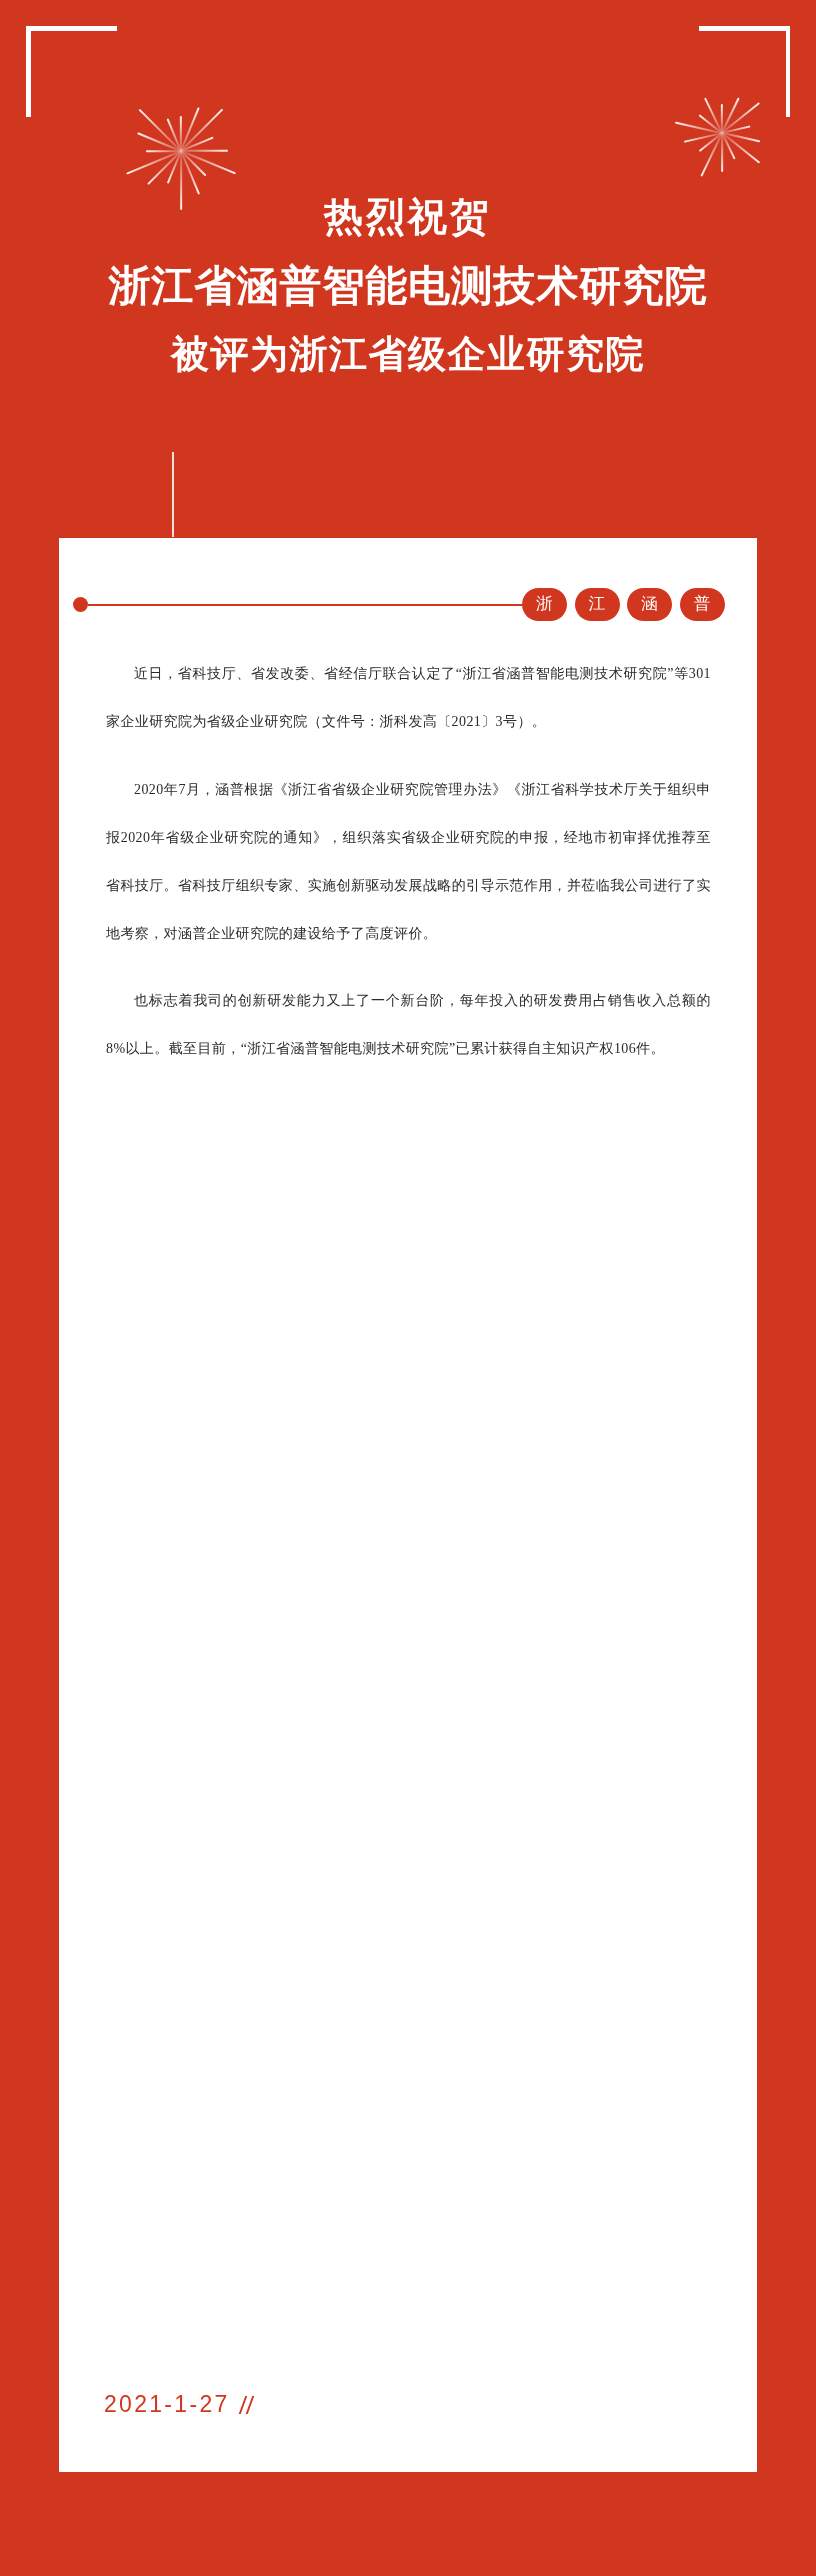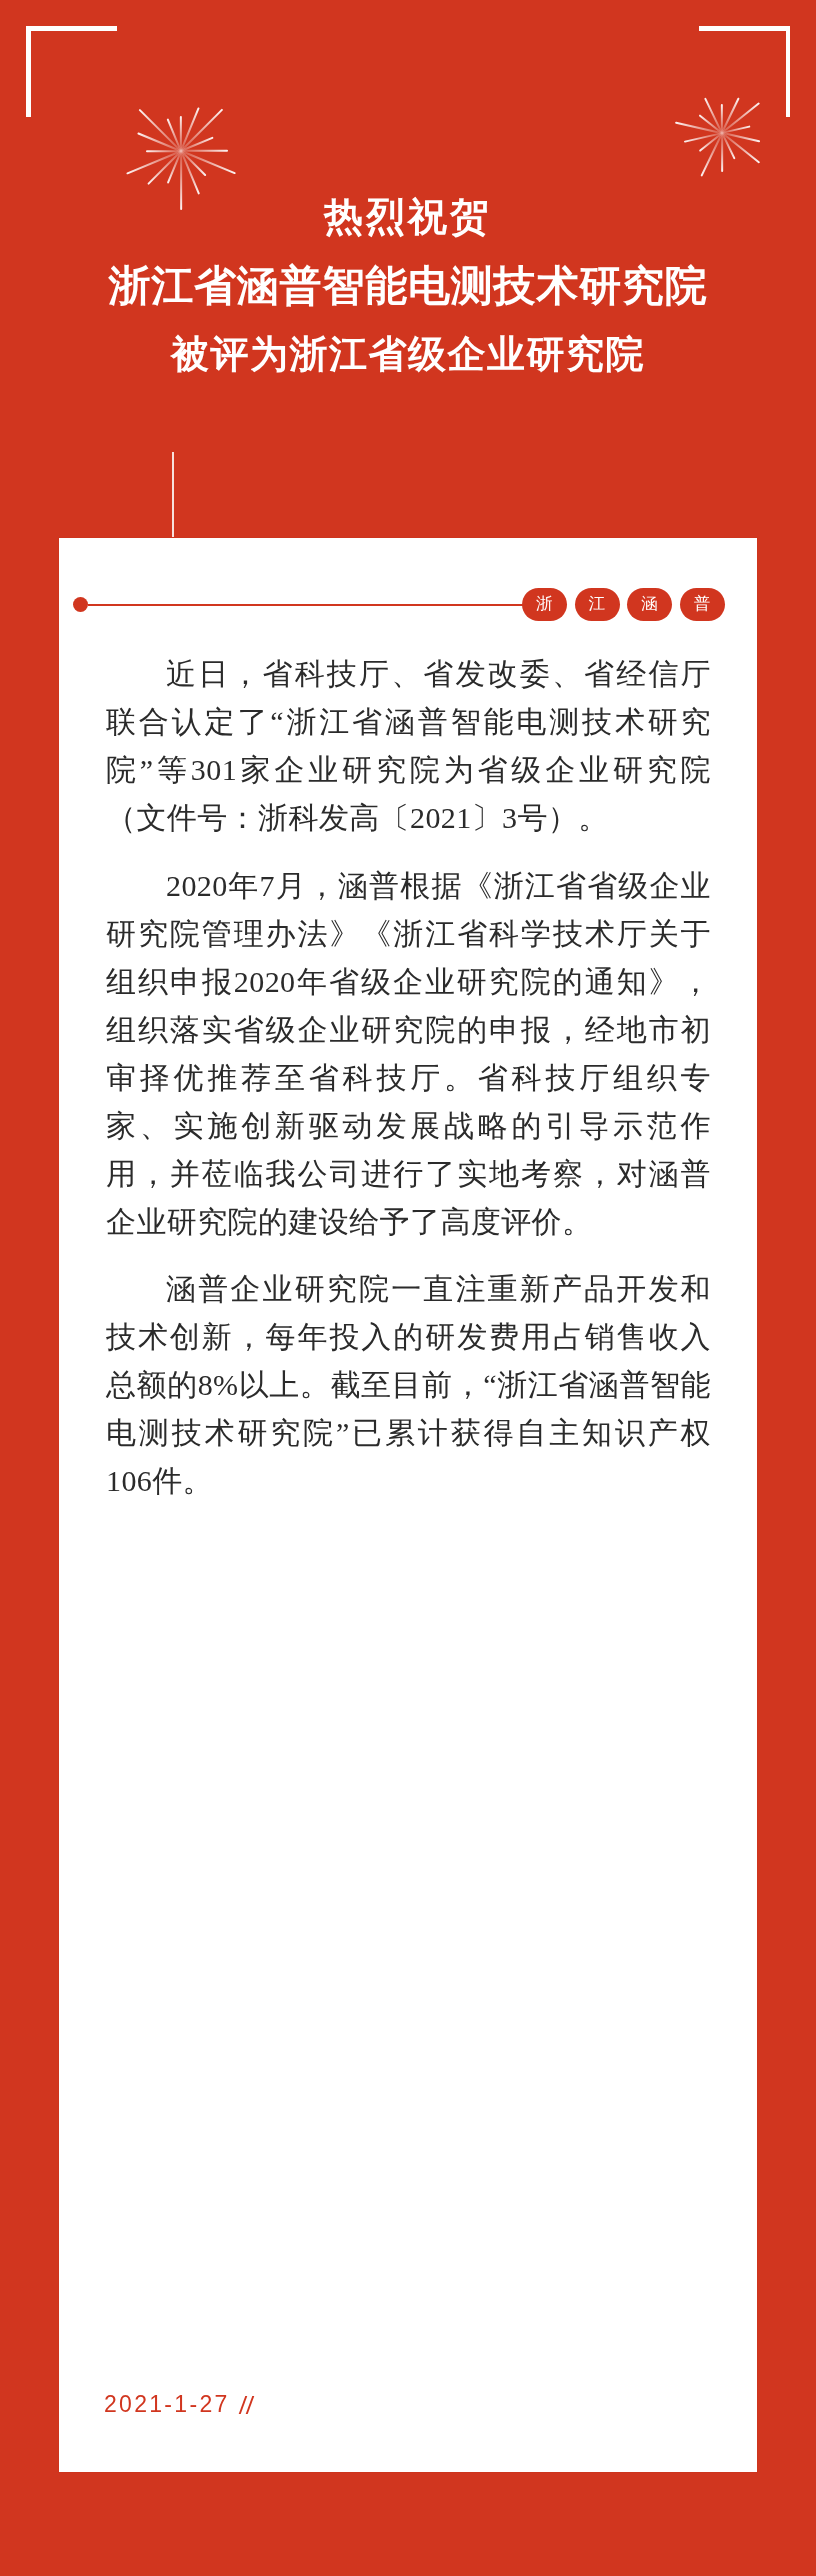--- a/index.html
+++ b/index.html
@@ -170,21 +170,21 @@
     letter-spacing: 0.8px;
   }
 
   
   .body {
     position: absolute;
     left: 47px;
     top: 112px;
     width: 605px;
     color: #2b2b2b;
-    font-size: 30px;
+    font-size: 14px;
     line-height: 48px;
     text-align: justify;
     font-family: "Liberation Serif", serif;
   }
   .body p {
     margin: 0 0 19.7px 0;
     text-indent: 2em;
     letter-spacing: 0.4px;
   }
 
@@ -278,21 +278,21 @@
           <div class="tag">浙</div>
           <div class="tag">江</div>
           <div class="tag">涵</div>
           <div class="tag">普</div>
         </div>
     </div>
 
     <div class="body" id="article-body">
         <p>近日，省科技厅、省发改委、省经信厅联合认定了“浙江省涵普智能电测技术研究院”等301家企业研究院为省级企业研究院（文件号：浙科发高〔2021〕3号）。</p>
         <p>2020年7月，涵普根据《浙江省省级企业研究院管理办法》《浙江省科学技术厅关于组织申报2020年省级企业研究院的通知》，组织落实省级企业研究院的申报，经地市初审择优推荐至省科技厅。省科技厅组织专家、实施创新驱动发展战略的引导示范作用，并莅临我公司进行了实地考察，对涵普企业研究院的建设给予了高度评价。</p>
-        <p>涵普企业研究院一直注重新产品开发和技术创新，每年投入的研发费用占销售收入总额的8%以上。截至目前，“浙江省涵普智能电测技术研究院”已累计获得自主知识产权106件。</p>
+        <p>也标志着我司的创新研发能力又上了一个新台阶，每年投入的研发费用占销售收入总额的8%以上。截至目前，“浙江省涵普智能电测技术研究院”已累计获得自主知识产权106件。</p>
       </div>
 
     <div class="datebar">
       <div class="date">2021-1-27</div>
       <div class="slashes">
         <i></i>
           <i></i>
       </div>
     </div>
 

